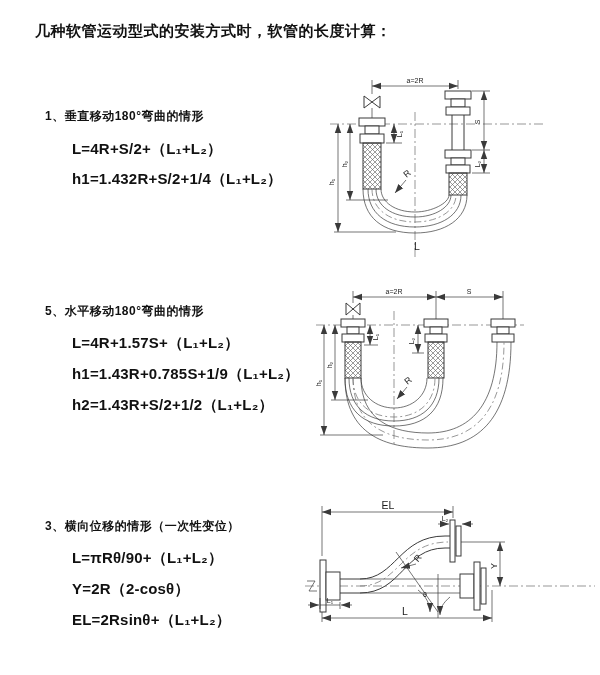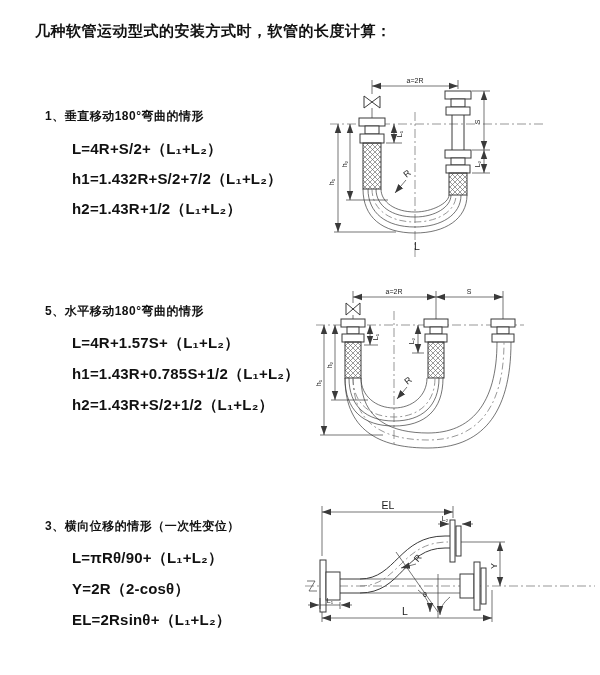--- a/index.html
+++ b/index.html
@@ -21,22 +21,21 @@
 </style>
 </head>
 <body>
 
 <div class="page">
 
   <div class="title">几种软管运动型式的安装方式时，软管的长度计算：</div>
 
   <div class="heading" style="left:45px;top:108px">1、垂直移动180°弯曲的情形</div>
   <div class="formula" style="left:72px;top:140px">L=4R+S/2+（L₁+L₂）</div>
-  <div class="formula" style="left:72px;top:170px">h1=1.432R+S/2+7/2（L₁+L₂）</div>
-  <div class="formula" style="left:72px;top:200px">h2=1.43R+1/2（L₁+L₂）</div>
+  <div class="formula" style="left:72px;top:170px">h1=1.432R+S/2+1/4（L₁+L₂）</div>
 
   <div class="diagram" style="left:310px;top:72px;width:290px;height:188px">
     <svg width="290" height="188" viewBox="0 0 290 188">
       <defs>
         <marker id="a1" viewBox="0 0 10 10" refX="9" refY="5" markerWidth="10" markerHeight="10" orient="auto-start-reverse" markerUnits="userSpaceOnUse">
           <path d="M0,1.8 L9,5 L0,8.2 z" fill="#3a3a3a"></path>
         </marker>
         <pattern id="b1" width="5" height="5" patternUnits="userSpaceOnUse">
           <path d="M0,5 L5,0 M0,0 L5,5" stroke="#5a5a5a" stroke-width=".6"></path>
         </pattern>
@@ -101,21 +100,21 @@
 
       <text x="99" y="104" class="mid" transform="rotate(-40 99 104)" text-anchor="middle">R</text>
       <path class="dim" d="M96,108 L85,121" marker-end="url(#a1)"></path>
 
       <text x="107" y="178" class="big" text-anchor="middle">L</text>
     </svg>
   </div>
 
   <div class="heading" style="left:45px;top:303px">5、水平移动180°弯曲的情形</div>
   <div class="formula" style="left:72px;top:334px">L=4R+1.57S+（L₁+L₂）</div>
-  <div class="formula" style="left:72px;top:365px">h1=1.43R+0.785S+1/2（L₁+L₂）</div>
+  <div class="formula" style="left:72px;top:365px">h1=1.43R+0.785S+1/9（L₁+L₂）</div>
   <div class="formula" style="left:72px;top:396px">h2=1.43R+S/2+1/2（L₁+L₂）</div>
 
   <div class="diagram" style="left:308px;top:283px;width:292px;height:175px">
     <svg width="292" height="175" viewBox="0 0 292 175">
       <defs>
         <marker id="a2" viewBox="0 0 10 10" refX="9" refY="5" markerWidth="10" markerHeight="10" orient="auto-start-reverse" markerUnits="userSpaceOnUse">
           <path d="M0,1.8 L9,5 L0,8.2 z" fill="#3a3a3a"></path>
         </marker>
         <pattern id="b2" width="5" height="5" patternUnits="userSpaceOnUse">
           <path d="M0,5 L5,0 M0,0 L5,5" stroke="#5a5a5a" stroke-width=".6"></path>

